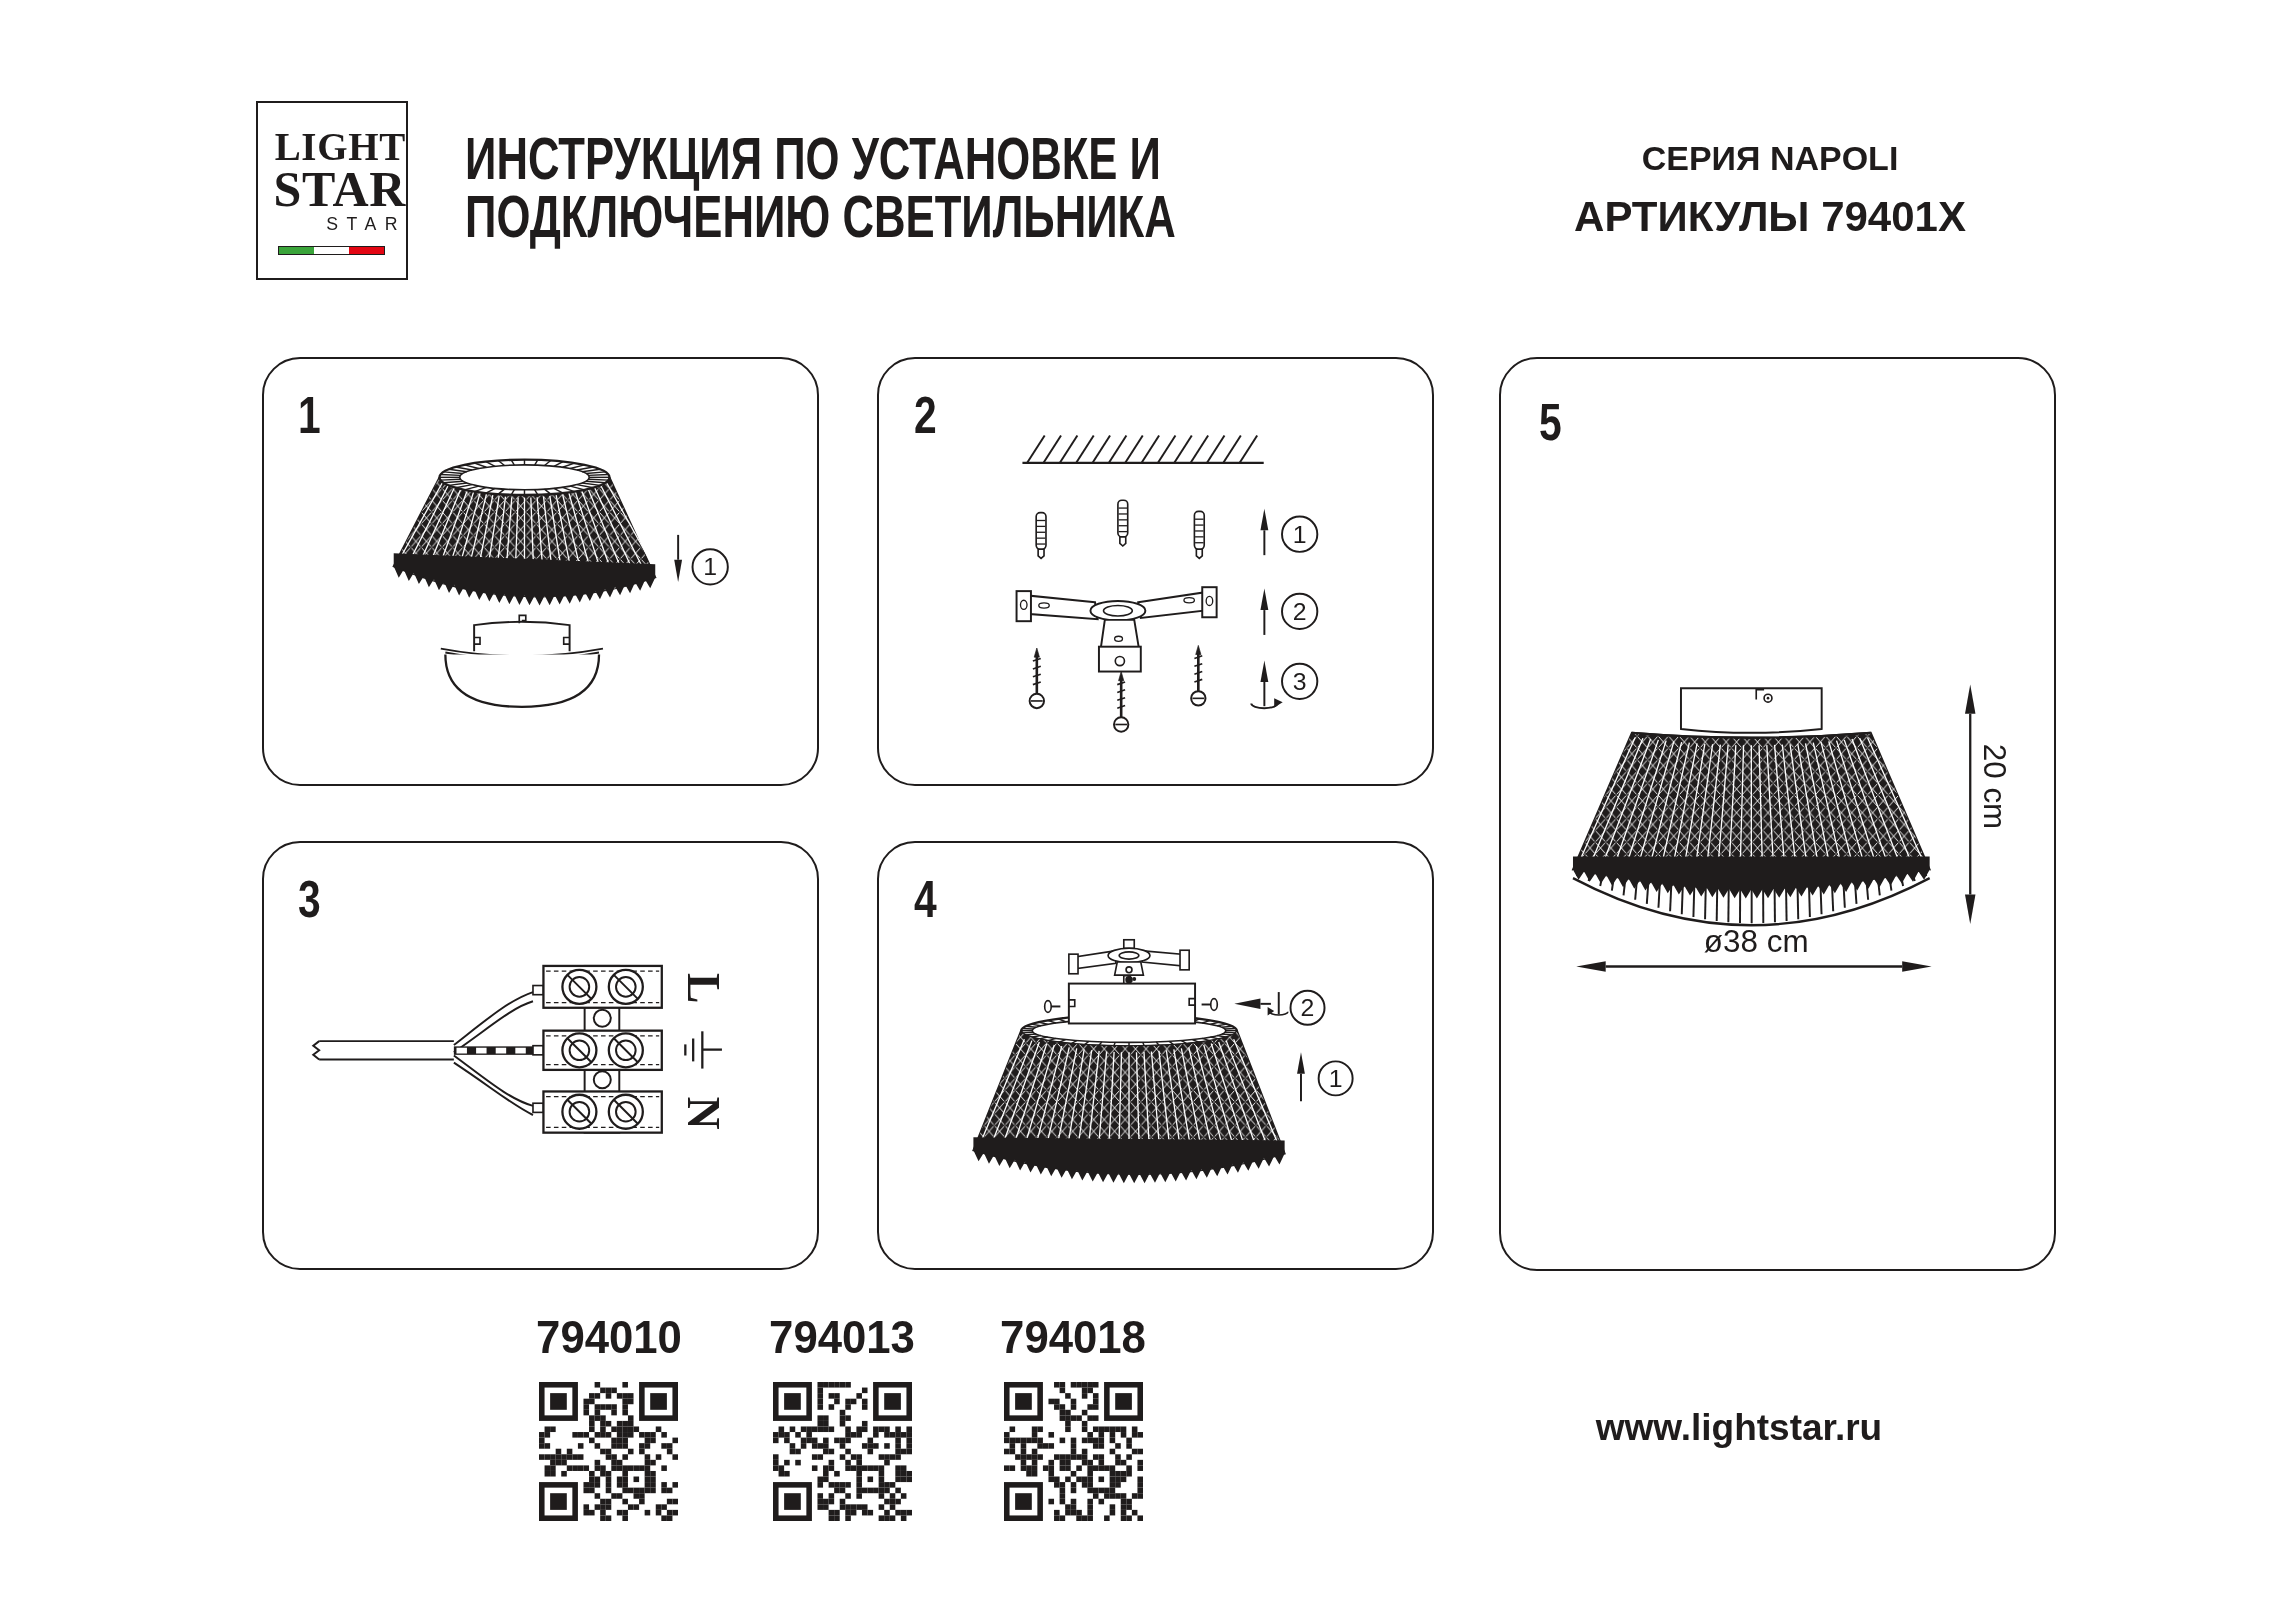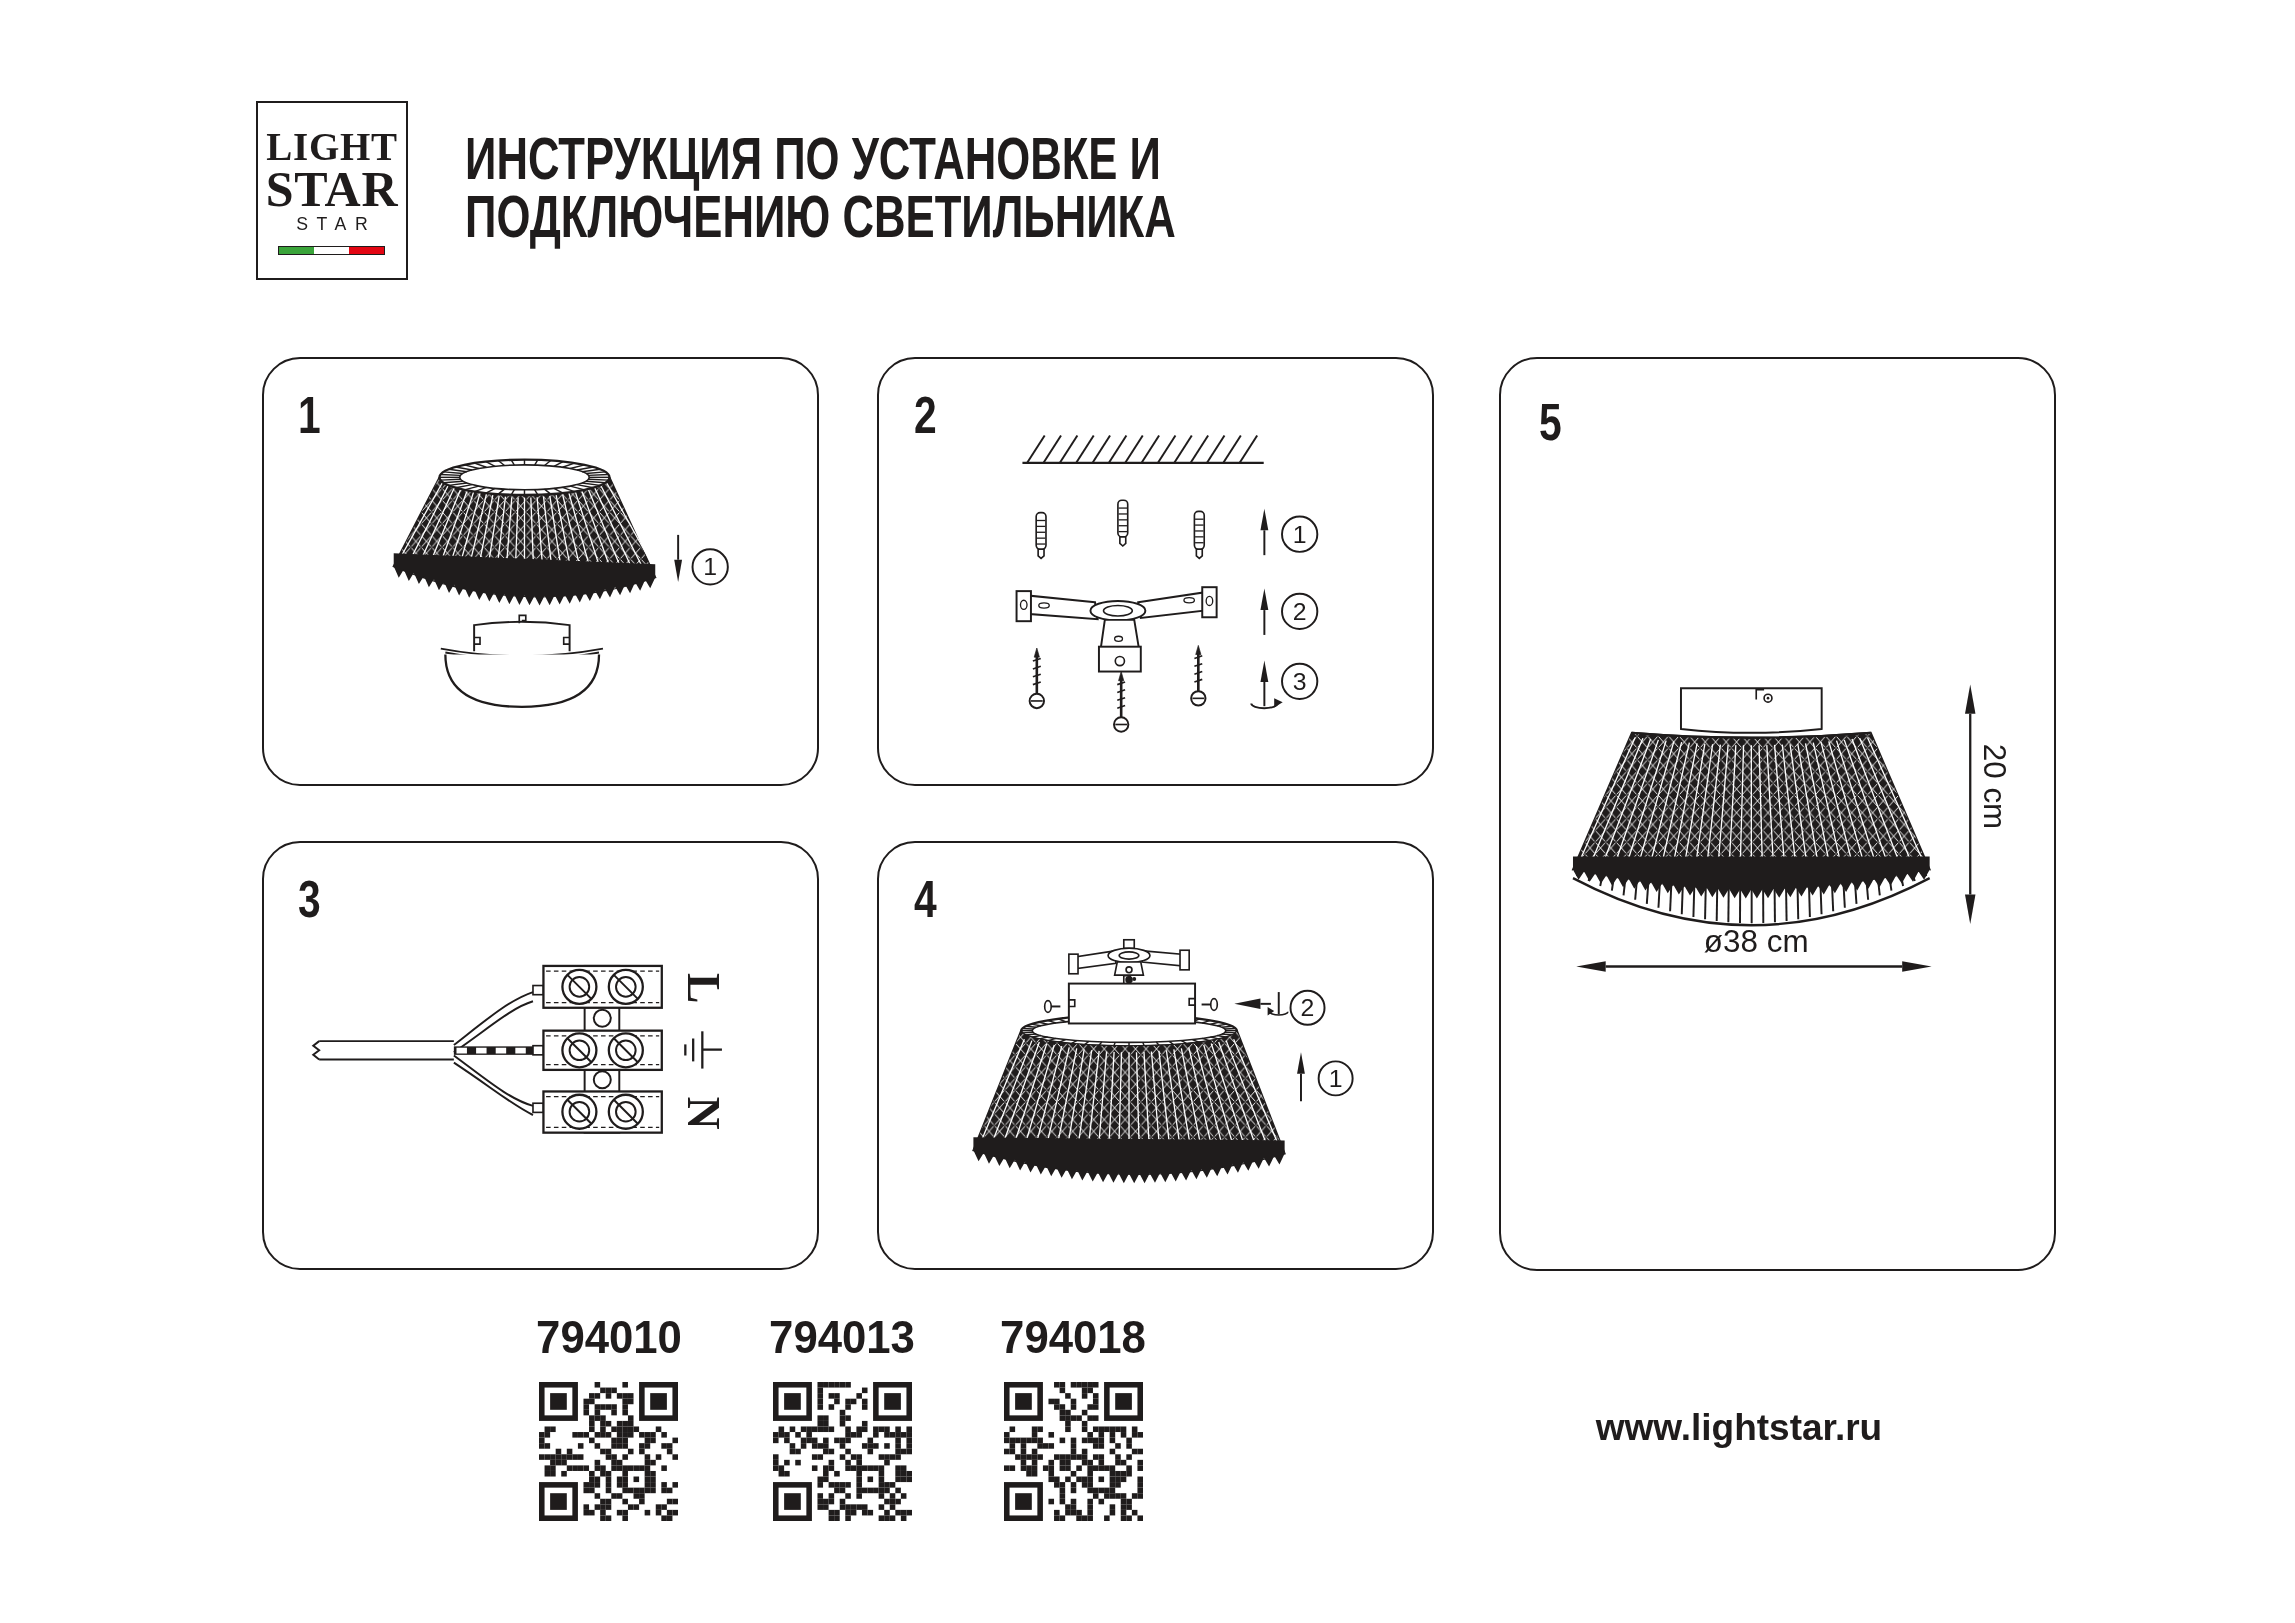--- a/index.html
+++ b/index.html
@@ -1,20 +1,20 @@
 <!DOCTYPE html>
 <html style="font-size:10.5px"><head>
 <meta charset="utf-8">
 <style>
   html,body{margin:0;padding:0;background:#fff;}
   .page{position:relative;width:2295px;height:1623px;background:#fff;overflow:hidden;
         font-family:"Liberation Sans",sans-serif;color:#1f1c1c;}
   .abs{position:absolute;}
   
-  .logo-box{left:256px;top:101px;width:148px;height:175px;border:2px solid #1f1c1c;text-align:center;}
+  .logo-box{left:256px;top:101px;width:148px;height:175px;border:2px solid #1f1c1c;text-align:right;}
   .logo-light{font-family:"Liberation Serif",serif;font-weight:bold;font-size:39px;letter-spacing:0.7px;line-height:39px;margin-top:23.6px;}
   .logo-star{font-family:"Liberation Serif",serif;font-weight:bold;font-size:50px;letter-spacing:0.7px;line-height:46px;}
   .logo-group{font-size:17.7px;letter-spacing:8.5px;text-indent:8.5px;line-height:19.6px;margin-top:3.9px;}
   .flag{position:absolute;left:20px;top:143px;width:105px;height:6.5px;border:1px solid #1f1c1c;display:flex;}
   .flag div{flex:1;height:100%;}
   
   .title{left:465px;top:130px;font-weight:bold;font-size:59px;line-height:58px;
          transform:scaleX(0.74);transform-origin:left top;white-space:nowrap;}
   .series-block{left:1505px;top:140px;width:530px;text-align:center;}
   .series{font-weight:bold;font-size:34px;line-height:37px;}
@@ -43,20 +43,24 @@
         <div style="background:#fff"></div>
         <div style="background:#e30613"></div>
     </div>
   </div>
 
   <div class="abs title">
     <div>ИНСТРУКЦИЯ ПО УСТАНОВКЕ И</div>
     <div>ПОДКЛЮЧЕНИЮ СВЕТИЛЬНИКА</div>
   </div>
 
+  <div class="abs series-block">
+    <div class="series">СЕРИЯ NAPOLI</div>
+    <div class="articles">АРТИКУЛЫ 79401X</div>
+  </div>
 
   <div class="abs panel" style="left:262px;top:357px;width:553px;height:425px;">
     <svg viewBox="0 0 845 650" width="553" height="425">
       <defs>
         <pattern id="hb1" width="16" height="18" patternUnits="userSpaceOnUse">
           <path d="M1,1 L8,9 L1,17" stroke="#fff" stroke-width="1.4" fill="none"></path>
           <path d="M15,1 L8,9 L15,17" stroke="#fff" stroke-width="1.4" fill="none"></path>
         </pattern>
       </defs>
 

